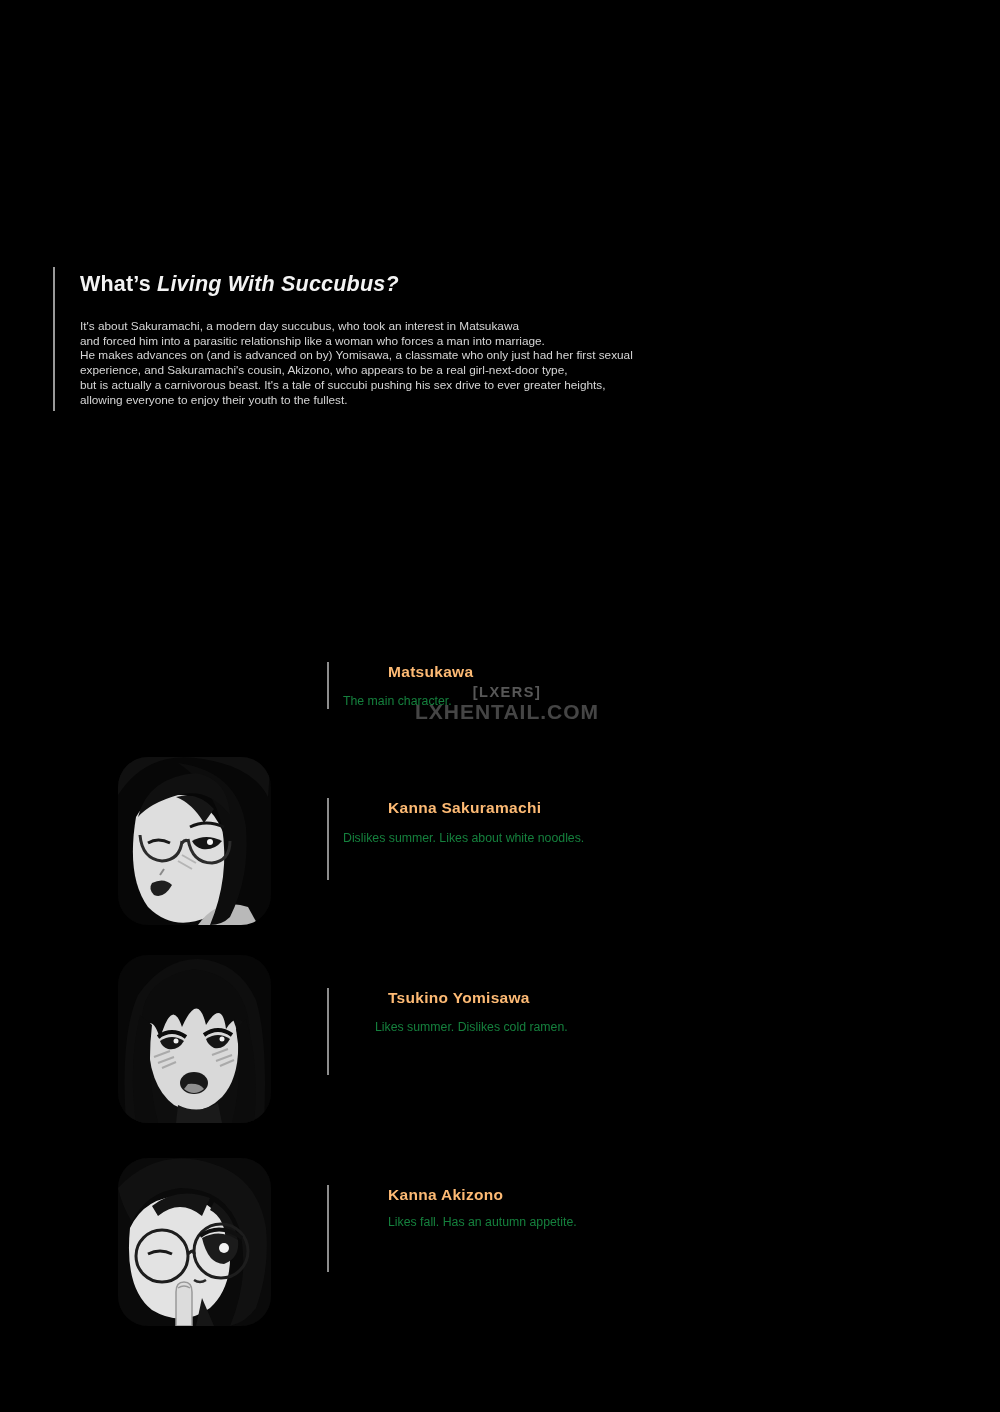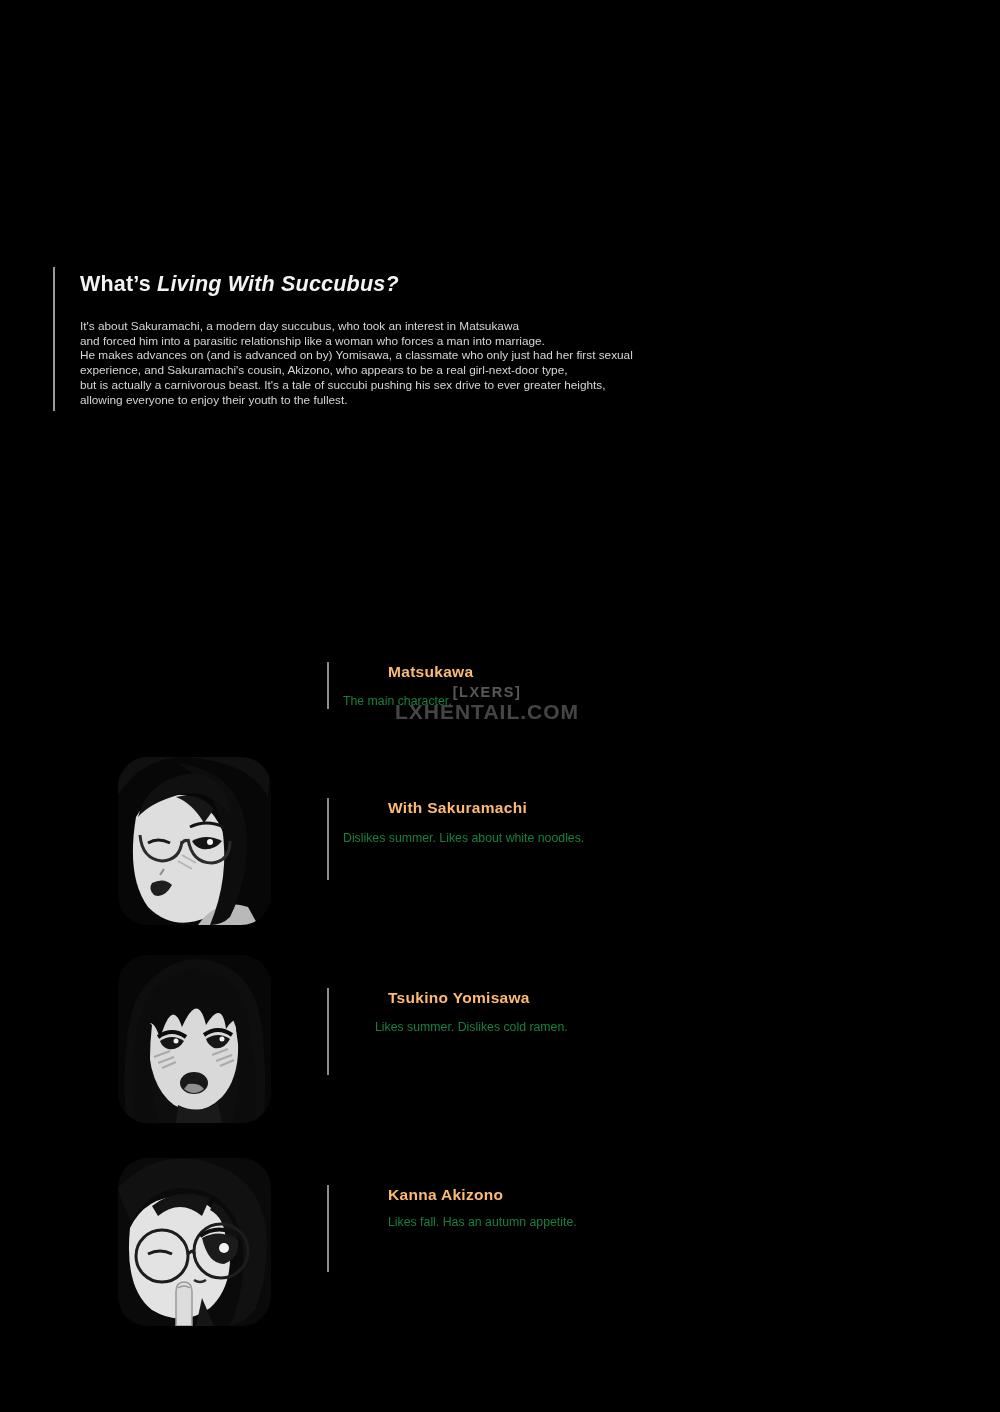--- a/index.html
+++ b/index.html
@@ -70,21 +70,21 @@
   .char-desc {
     position: absolute;
     left: 343px;
     font-size: 12.3px;
     color: #15803d;
     white-space: nowrap;
   }
   
   .watermark {
     position: absolute;
-    left: 392px; top: 684px;
+    left: 412px; top: 684px;
     width: 190px;
     text-align: center;
     font-weight: bold;
     pointer-events: none;
   }
   .watermark .wm1 {
     font-size: 14.5px;
     letter-spacing: 1.5px;
     color: rgba(255,255,255,0.34);
     line-height: 17px;
@@ -136,21 +136,21 @@
       <path d="M74,84 Q88,76 104,84 Q96,94 84,92 Q77,90 74,84 Z" fill="#151515"></path>
       <circle cx="92" cy="85" r="3" fill="#f5f5f5"></circle>
       <path d="M30,86 Q40,80 52,86" stroke="#1a1a1a" stroke-width="3" fill="none"></path>
       <path d="M72,70 Q88,62 106,70" stroke="#141414" stroke-width="3" fill="none"></path>
       <path d="M46,112 L42,118" stroke="#8a8a8a" stroke-width="2" fill="none"></path>
       <path d="M34,126 Q46,120 54,128 Q46,142 36,138 Q30,132 34,126 Z" fill="#1e1e1e"></path>
       <path d="M60,104 L74,112 M64,98 L78,106" stroke="#b5b5b5" stroke-width="2"></path>
     </svg>
   </div>
   <div class="char-bar" style="top:798px;height:82px;"></div>
-  <div class="char-name" style="top:799px;">With Sakuramachi</div>
+  <div class="char-name" style="top:799px;">Kanna Sakuramachi</div>
   <div class="char-desc" style="top:831px;">Dislikes summer. Likes about white noodles.</div>
 
   <div class="char-portrait" style="top:955px;">
     <svg viewBox="0 0 153 168" width="153" height="168">
       <rect width="153" height="168" fill="#070707"></rect>
       <path d="M8,168 Q2,80 20,40 Q45,4 80,4 Q120,6 138,45 Q150,85 146,168 Z" fill="#0e0e0e"></path>
       <path d="M30,70 Q28,130 56,150 Q82,164 104,142 Q122,122 120,84 Q116,44 75,38 Q38,40 30,70 Z" fill="#d9d9d9"></path>
       <path d="M60,150 Q80,160 100,148 L104,168 L58,168 Z" fill="#1a1a1a"></path>
       <path d="M24,78 Q18,24 76,14 Q130,20 132,80 Q122,52 108,74 Q104,44 88,70 Q80,36 64,72 Q54,42 42,84 Q34,56 24,78 Z" fill="#0c0c0c"></path>
       <path d="M22,60 Q10,110 18,168 L40,168 Q28,120 34,70 Z" fill="#0c0c0c"></path>

